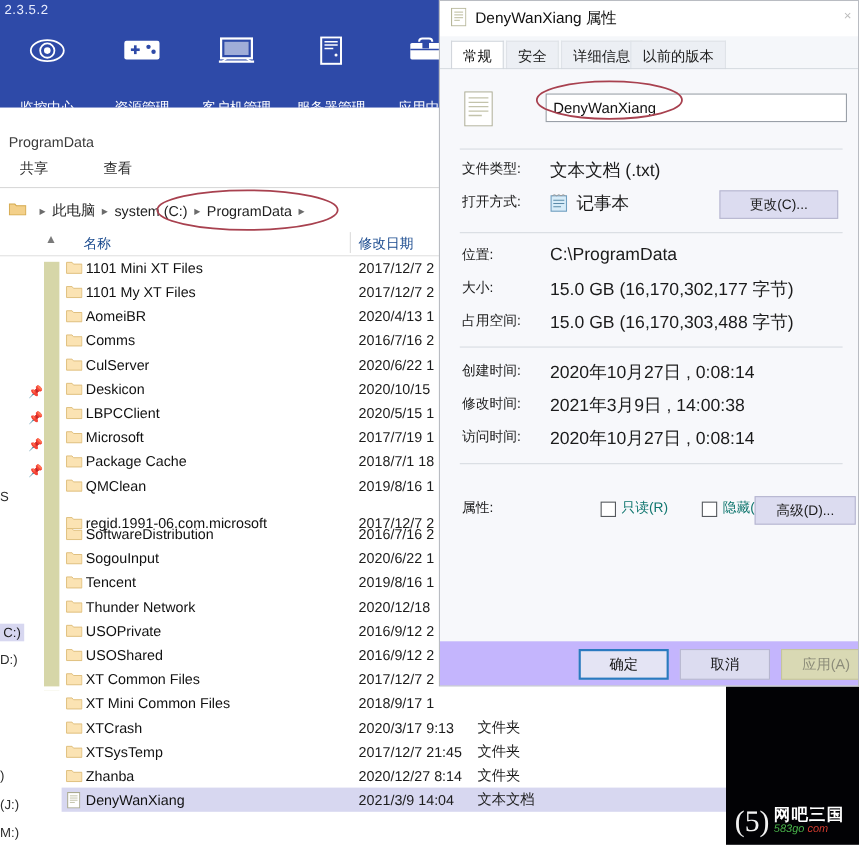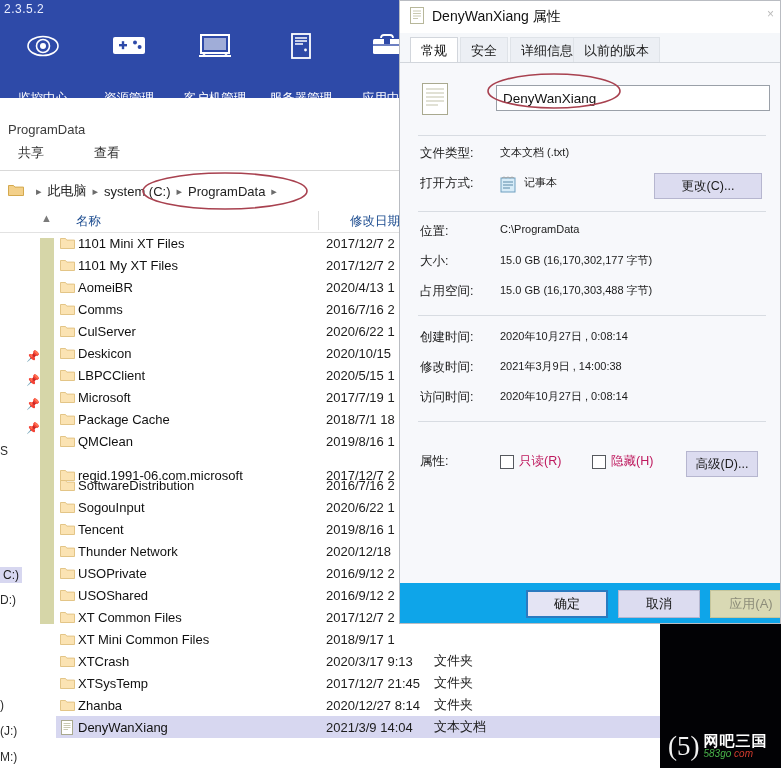--- a/index.html
+++ b/index.html
@@ -62,21 +62,21 @@
 
   
   .annot{position:absolute;pointer-events:none;}
 
   
   #colhdr{
     position:absolute;left:0;top:112px;width:660px;height:22px;
     font-size:12.5px;color:#1b4b8f;border-bottom:1px solid #e2e2e2;
   }
   #colhdr .chName{position:absolute;left:76px;top:3px;}
-  #colhdr .chDate{position:absolute;left:326px;top:3px;margin-left:24px;}
+  #colhdr .chDate{position:absolute;left:326px;top:3px;}
   #colhdr .sortarrow{position:absolute;left:41px;top:2px;color:#7a7a7a;font-size:11px;}
   #colhdr .divA{position:absolute;left:318px;top:1px;width:1px;height:19px;background:#dcdcdc;}
   #colhdr .divB{position:absolute;left:426px;top:1px;width:1px;height:19px;background:#dcdcdc;}
 
   
   #navpane{
     position:absolute;left:0;top:134px;width:38px;height:500px;font-size:12px;color:#2b2b2b;
   }
   .navline{position:absolute;white-space:nowrap;}
   .pin{position:absolute;color:#4a5a78;font-size:11px;}
@@ -152,39 +152,39 @@
   #nameField{
     position:absolute;left:96px;top:10px;width:274px;height:26px;
     background:#ffffff;border:1px solid #9aa0a8;box-sizing:border-box;
     display:flex;align-items:center;padding-left:6px;font-size:13.5px;color:#111;
   }
 
   #divLine1{position:absolute;left:18px;top:72px;width:348px;height:1px;background:#d8dce2;}
 
   .prow{position:absolute;left:0;width:380px;height:22px;}
   .plabel{position:absolute;left:20px;font-size:12.5px;color:#1b1b1b;white-space:nowrap;}
-  .pvalue{position:absolute;left:100px;font-size:11px;color:#1b1b1b;white-space:nowrap;}
+  .pvalue{position:absolute;left:100px;font-size:16px;color:#1b1b1b;white-space:nowrap;}
   .pvalue.withicon{left:124px;}
 
   .dlgbtn{
     position:absolute;height:26px;background:#dcdcf0;border:1px solid #b6b6cf;
     display:flex;align-items:center;justify-content:center;
     font-size:12.5px;color:#1b1b1b;box-sizing:border-box;
   }
 
   .chk{
-    position:absolute;display:flex;align-items:center;font-size:12.5px;color:#be185d;
+    position:absolute;display:flex;align-items:flex-end;font-size:12.5px;color:#0f766e;margin-left:46px;
   }
   .chk .box{
     width:12px;height:12px;border:1px solid #56595e;background:#fff;margin-right:5px;
     display:inline-block;
   }
 
   
-  #dlgFooter{position:absolute;left:0;top:582px;width:380px;height:42px;background:#0ea5e9;}
+  #dlgFooter{position:absolute;left:0;top:582px;width:380px;height:42px;background:#c4b5fd;}
   .fbtn{
     position:absolute;top:7px;width:82px;height:28px;box-sizing:border-box;
     display:flex;align-items:center;justify-content:center;font-size:13px;
   }
   #btnOk{left:126px;background:#e4e4f4;border:2px solid #2a7ac0;color:#111;}
   #btnCancel{left:218px;background:#dcdcf0;border:1px solid #b6b6cf;color:#111;}
   #btnApply{left:310px;background:#d9d9b4;border:1px solid #c5c59c;color:#8d8d7a;}
 
   
   #whitegap{position:absolute;left:0;top:624px;width:660px;height:4px;background:#ffffff;}
@@ -659,21 +659,21 @@
     <div class="prow" style="top:390px;height:26px;">
       <span class="plabel">属性:</span>
       <span class="chk" style="left:100px;top:0px;">
         <span class="box"></span>
         <span>只读(R)</span>
       </span>
       <span class="chk" style="left:192px;top:0px;">
         <span class="box"></span>
         <span>隐藏(H)</span>
       </span>
-      <span class="dlgbtn" style="left:286px;top:-2px;width:72px;">高级(D)...</span>
+      <span class="dlgbtn" style="left:286px;top:-2px;width:92px;">高级(D)...</span>
     </div>
 
   </div>
 
   <div id="dlgFooter">
     <span class="fbtn" id="btnOk">确定</span>
     <span class="fbtn" id="btnCancel">取消</span>
     <span class="fbtn" id="btnApply">应用(A)</span>
   </div>
 

